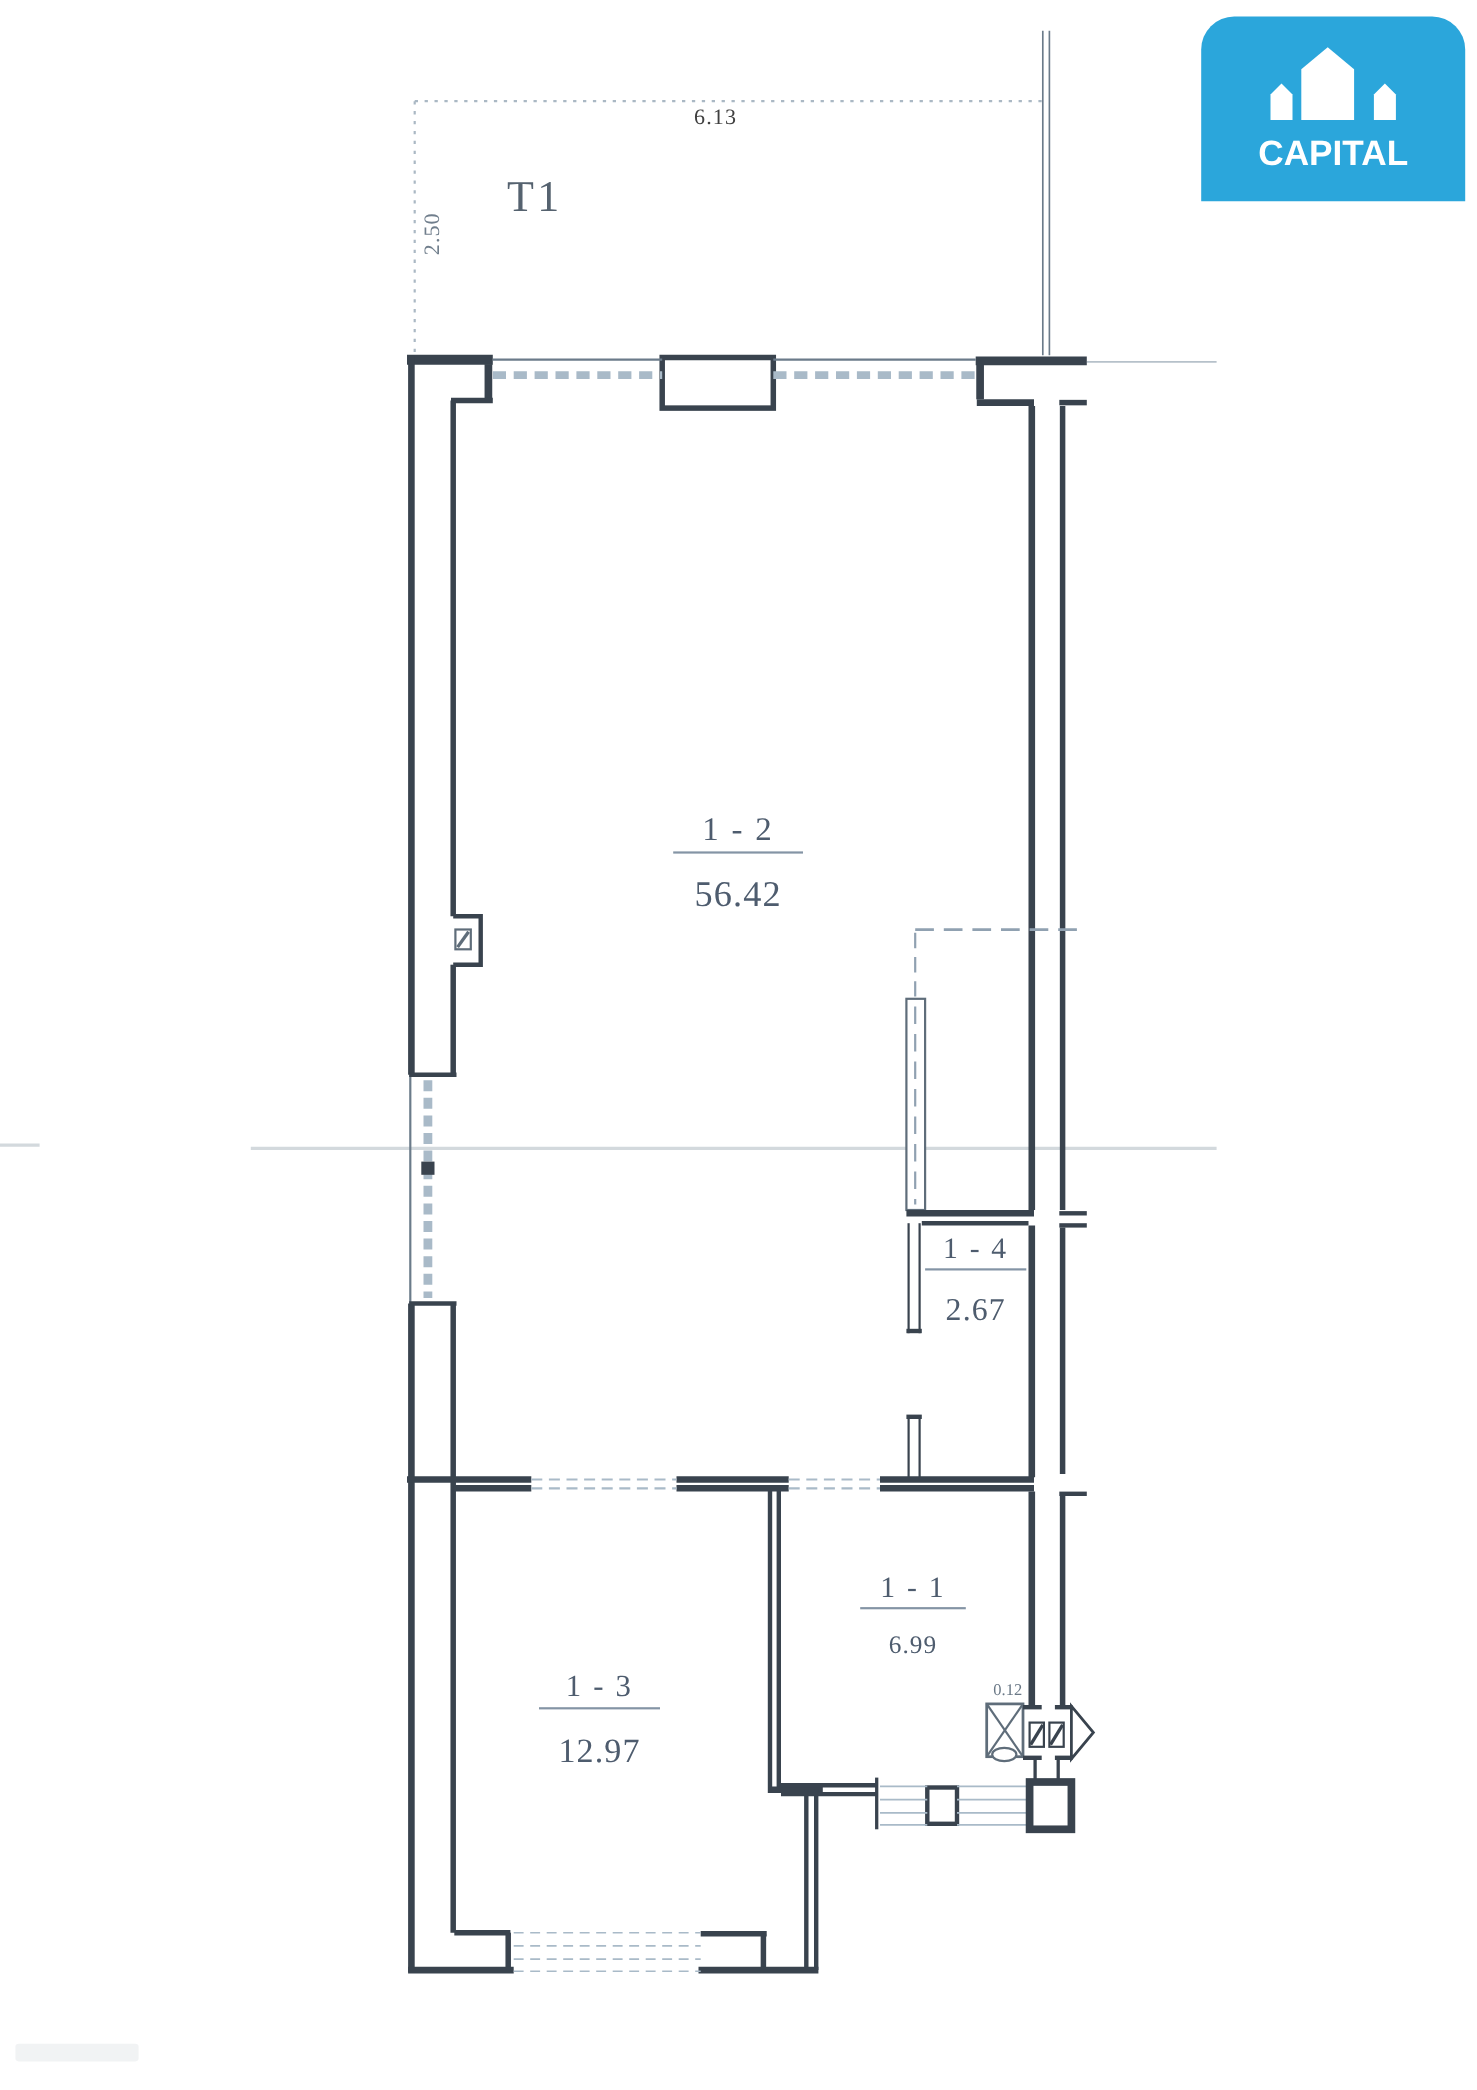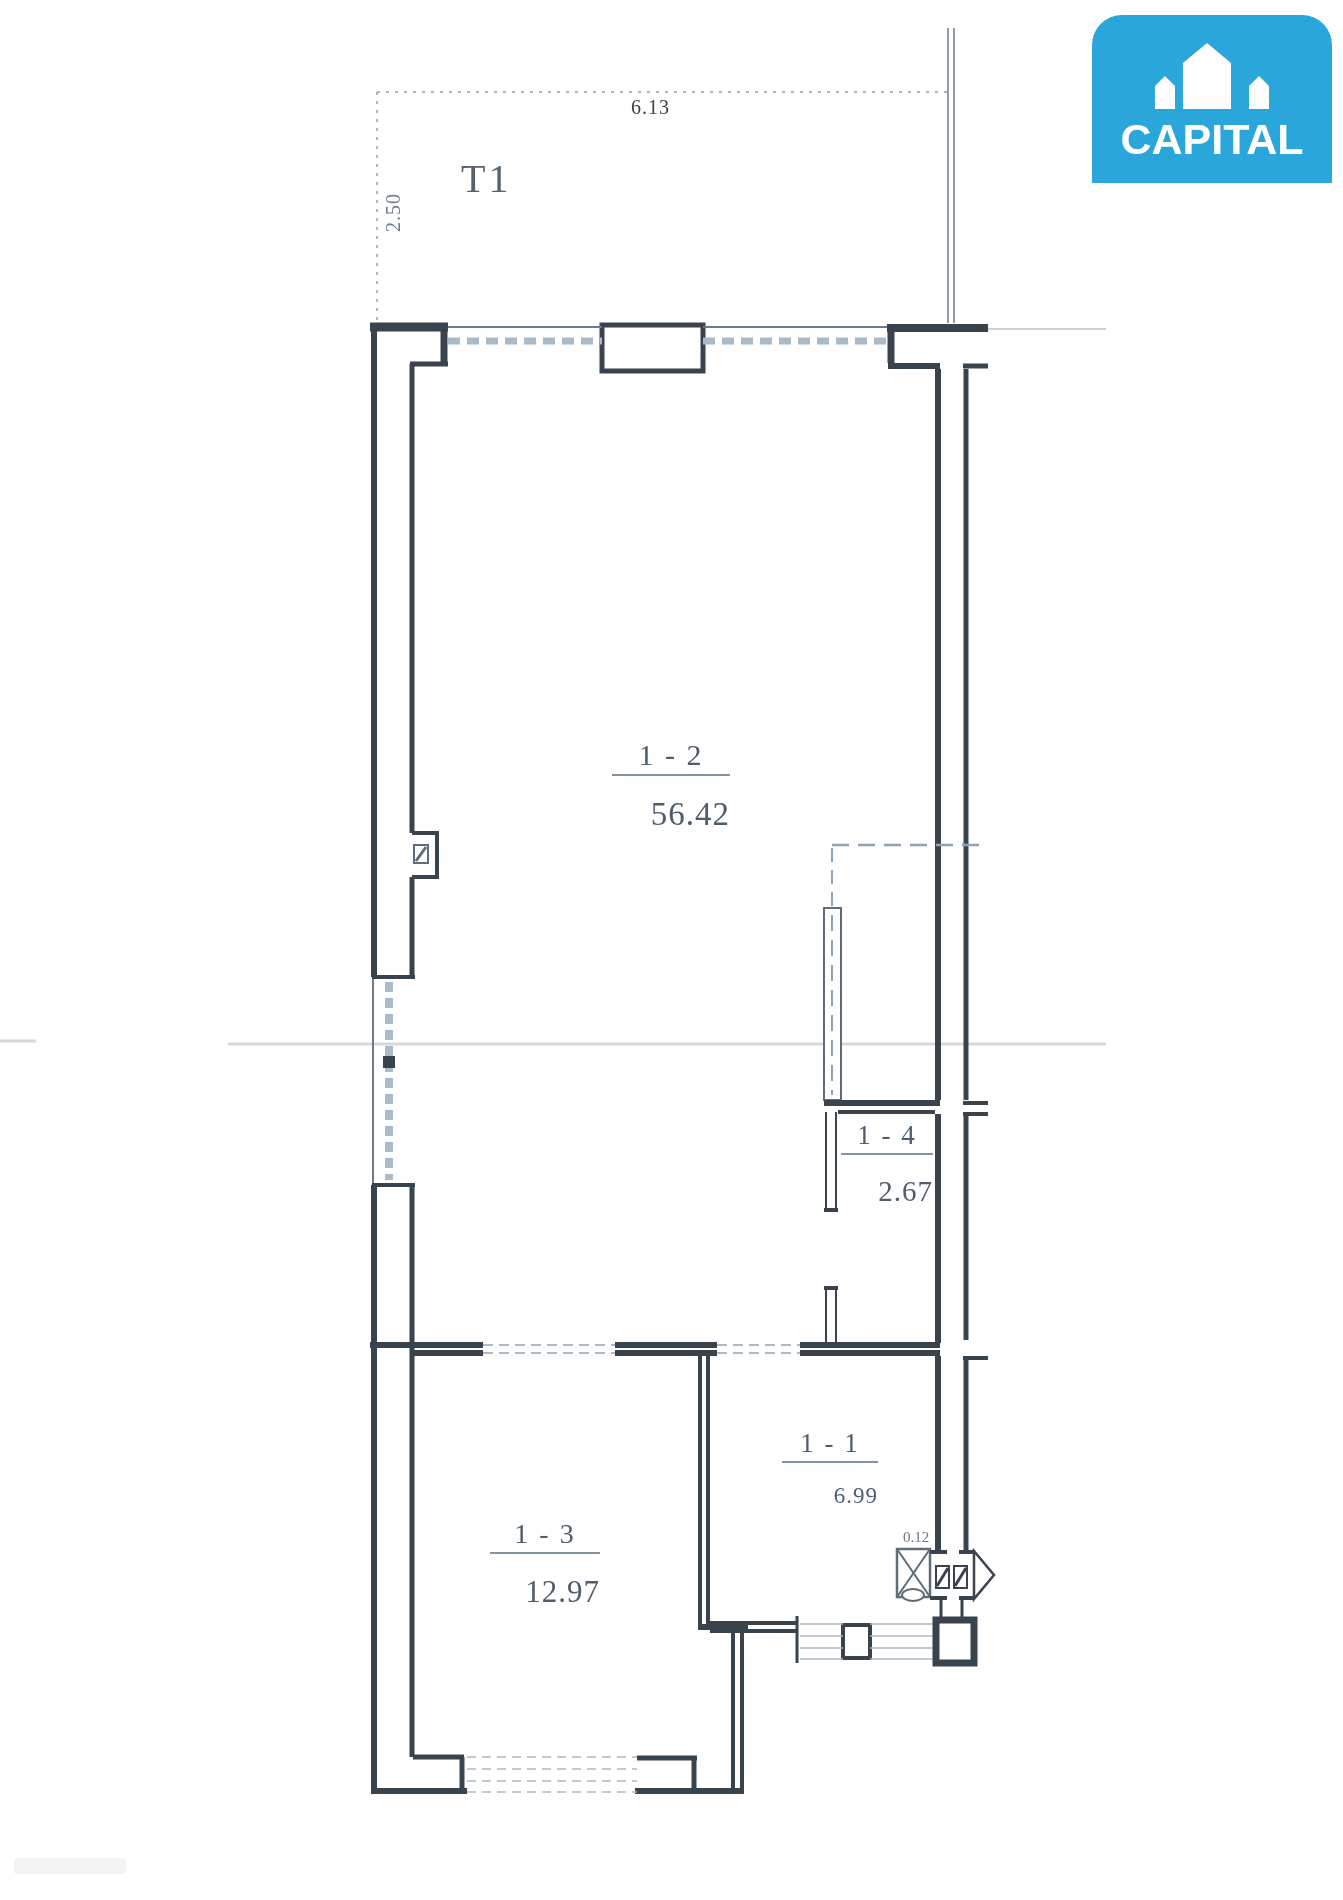--- a/index.html
+++ b/index.html
@@ -8,21 +8,21 @@
     background:#ffffff;
     position:relative;
     overflow:hidden;
     font-family:"Liberation Serif", serif;
   }
   .stage{position:absolute;inset:0;}
   svg.plan{position:absolute;left:0;top:0;}
 
   
   .lbl{position:absolute;color:#4e5c6e;}
-  .room-label{display:flex;flex-direction:column;align-items:flex-end;text-align:center;}
+  .room-label{display:flex;flex-direction:column;align-items:center;text-align:center;}
   .room-name{letter-spacing:2px;border-bottom:2px solid #8494a5;padding:0 6px 2px 6px;width:100%;box-sizing:border-box;}
   .room-area{letter-spacing:1px;padding-top:20px;}
 
   #label-room-1-2{left:612px;top:738px;width:118px;}
   #label-room-1-2 .room-name{font-size:30px;}
   #label-room-1-2 .room-area{font-size:33px;}
 
   #label-room-1-4{left:841px;top:1120px;width:92px;}
   #label-room-1-4 .room-name{font-size:27px;}
   #label-room-1-4 .room-area{font-size:29px;}
@@ -44,21 +44,21 @@
   
   .logo{position:absolute;left:1092px;top:15px;width:240px;height:233px;}
   .logo-blue{
     position:absolute;left:0;top:0;width:240px;height:168px;
     background:#2BA6DB;border-radius:30px 30px 0 0;
     display:flex;flex-direction:column;align-items:center;
   }
   .logo-castle{margin-top:16px;}
   .logo-brand{
     font-family:"Liberation Sans", sans-serif;font-weight:bold;
-    color:#ffffff;font-size:43px;line-height:48px;margin-top:6px;letter-spacing:0px;
+    color:#ffffff;font-size:32px;line-height:48px;margin-top:6px;letter-spacing:0px;
   }
   .logo-pink{
     position:absolute;left:0;top:176px;width:240px;height:57px;
     background:#E62E7B;border-radius:0 0 30px 30px;
     display:flex;align-items:center;justify-content:center;
   }
   .logo-notch{
     position:absolute;top:0;left:50%;transform:translateX(-50%);
     width:0;height:0;
     border-left:17px solid transparent;border-right:17px solid transparent;

